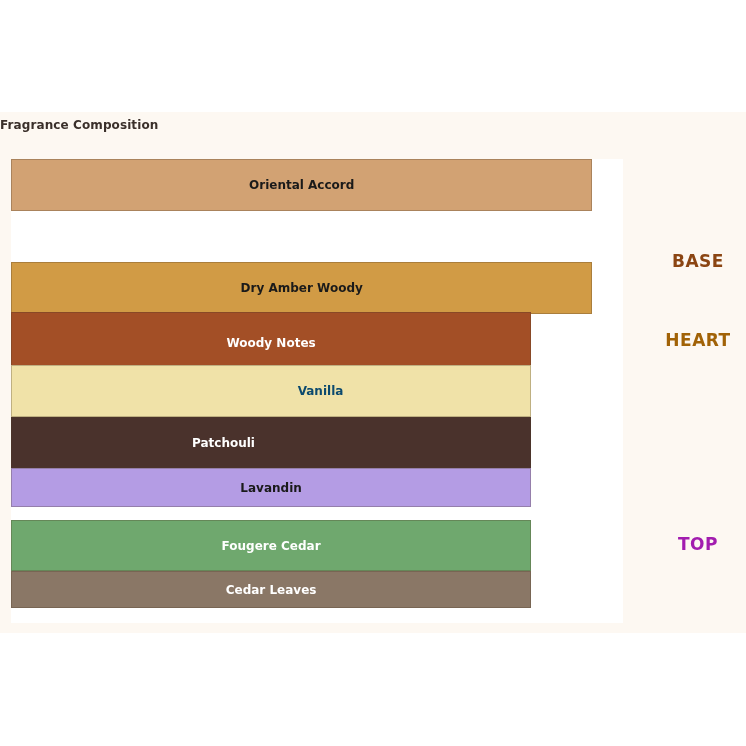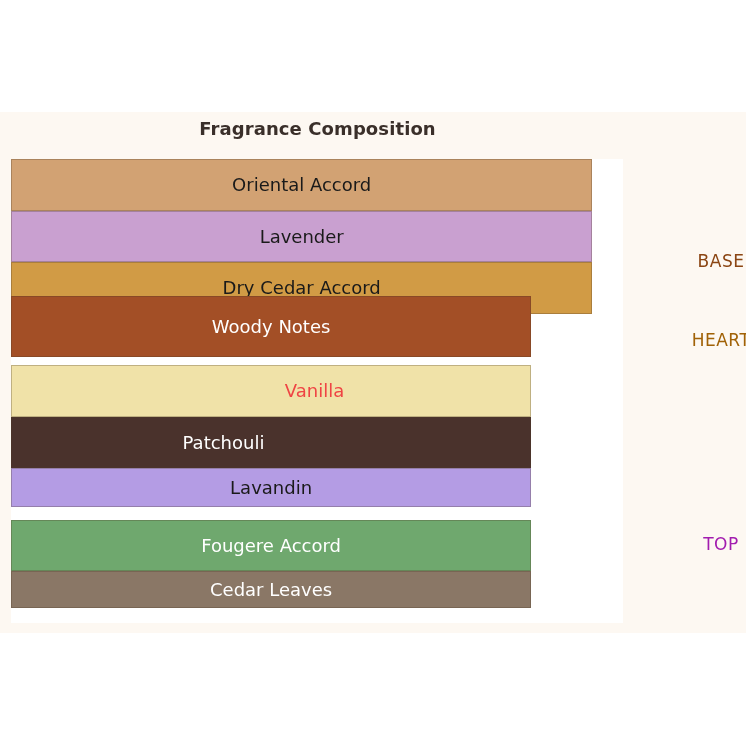--- a/index.html
+++ b/index.html
@@ -19,22 +19,21 @@
     top: 112px;
     width: 746px;
     height: 521px;
     background: #fdf8f2;
   }
   #chart-title {
     position: absolute;
     left: 0;
     top: 6px;
     width: 635px;
-    text-align: center;
-    font-size: 18px;
+    font-size: 12px;
     font-weight: bold;
     color: #3a2f2a;
     letter-spacing: 0.1px;
   }
   #plot-area {
     position: absolute;
     left: 11px;
     top: 47px;
     width: 612px;
     height: 464px;
@@ -54,74 +53,69 @@
     box-sizing: border-box;
     border: 1px solid rgba(80, 60, 40, 0.30);
   }
   .bar-label {
     position: absolute;
     top: 0;
     height: 100%;
     display: flex;
     align-items: center;
     justify-content: center;
-    font-size: 18px;
-    font-weight: normal;
+    font-size: 12px;
+    font-weight: bold;
     white-space: nowrap;
     pointer-events: none;
   }
   .stage-label {
     position: absolute;
     font-size: 17px;
-    font-weight: normal;
+    font-weight: bold;
     letter-spacing: 0.5px;
     white-space: nowrap;
     transform: translate(-50%, -50%);
-    margin-left: 23px;
   }
 </style>
 </head>
 <body>
 
 <div id="figure" style="background: rgb(253, 248, 242);">
 
   <div id="chart-title" style="color: rgb(58, 47, 42);">Fragrance Composition</div>
 
   <div id="plot-area" style="background: rgb(255, 255, 255);">
       <div class="bar-row" style="top: 0px; height: 51.5556px;">
         <div class="bar" style="width: 581.4px; background: rgb(210, 162, 115);"></div>
         <div class="bar-label" style="left: 0px; width: 581.4px; color: rgb(26, 26, 26);">Oriental Accord</div>
       </div>
-      <div class="bar-row" style="top: 51.5556px; height: 51.5556px;">
-        <div class="bar" style="width: 581.4px; background: rgb(201, 160, 208);"></div>
-        <div class="bar-label" style="left: 0px; width: 581.4px; color: rgb(26, 26, 26);">Lavender</div>
-      </div>
       <div class="bar-row" style="top: 103.111px; height: 51.5556px;">
         <div class="bar" style="width: 581.4px; background: rgb(209, 155, 69);"></div>
-        <div class="bar-label" style="left: 0px; width: 581.4px; color: rgb(26, 26, 26);">Dry Cedar Accord</div>
+        <div class="bar-label" style="left: 0px; width: 581.4px; color: rgb(26, 26, 26);">Dry Amber Woody</div>
       </div>
-      <div class="bar-row" style="top: 137px; height: 61px;">
+      <div class="bar-row" style="top: 153px; height: 61px;">
         <div class="bar" style="width: 520.2px; background: rgb(163, 79, 38);"></div>
         <div class="bar-label" style="left: 0px; width: 520.2px; color: rgb(255, 255, 255);">Woody Notes</div>
       </div>
       <div class="bar-row" style="top: 206.222px; height: 51.5556px;">
         <div class="bar" style="width: 520.2px; background: rgb(240, 226, 168);"></div>
-        <div class="bar-label" style="left: 7px; width: 593px; color: #ef4444;">Vanilla</div>
+        <div class="bar-label" style="left: 13px; width: 593px; color: #0c4a6e;">Vanilla</div>
       </div>
       <div class="bar-row" style="top: 257.778px; height: 51.5556px;">
         <div class="bar" style="width: 520.2px; background: rgb(74, 50, 44);"></div>
         <div class="bar-label" style="left: 0px; width: 425px; color: rgb(255, 255, 255);">Patchouli</div>
       </div>
       <div class="bar-row" style="top: 309.333px; height: 39px;">
         <div class="bar" style="width: 520.2px; background: rgb(180, 156, 228);"></div>
         <div class="bar-label" style="left: 0px; width: 520.2px; color: rgb(26, 26, 26);">Lavandin</div>
       </div>
       <div class="bar-row" style="top: 360.889px; height: 51.5556px;">
         <div class="bar" style="width: 520.2px; background: rgb(111, 168, 110);"></div>
-        <div class="bar-label" style="left: 0px; width: 520.2px; color: rgb(255, 255, 255);">Fougere Accord</div>
+        <div class="bar-label" style="left: 0px; width: 520.2px; color: rgb(255, 255, 255);">Fougere Cedar</div>
       </div>
       <div class="bar-row" style="top: 412.444px; height: 37px;">
         <div class="bar" style="width: 520.2px; background: rgb(138, 119, 102);"></div>
         <div class="bar-label" style="left: 0px; width: 520.2px; color: rgb(255, 255, 255);">Cedar Leaves</div>
       </div>
     </div>
 
   <div id="stage-labels">
       <div class="stage-label" style="color: rgb(139, 69, 19); left: 698px; top: 149.08px;">BASE</div>
       <div class="stage-label" style="color: #a16207; left: 698px; top: 227.96px;">HEART</div>

